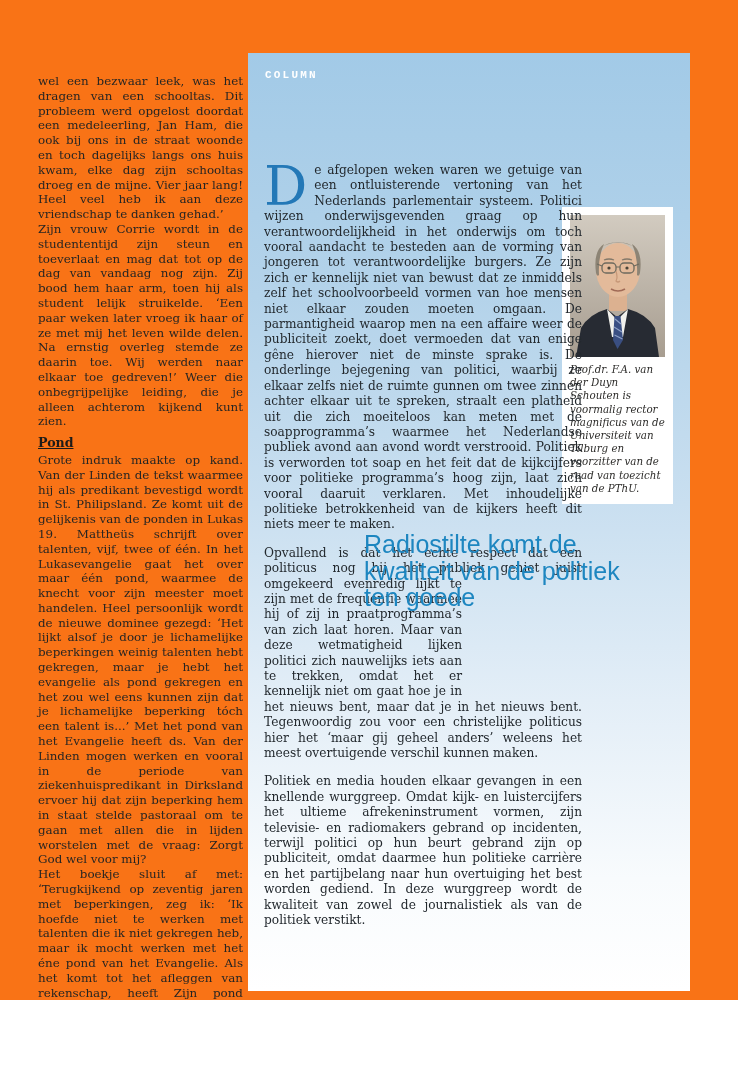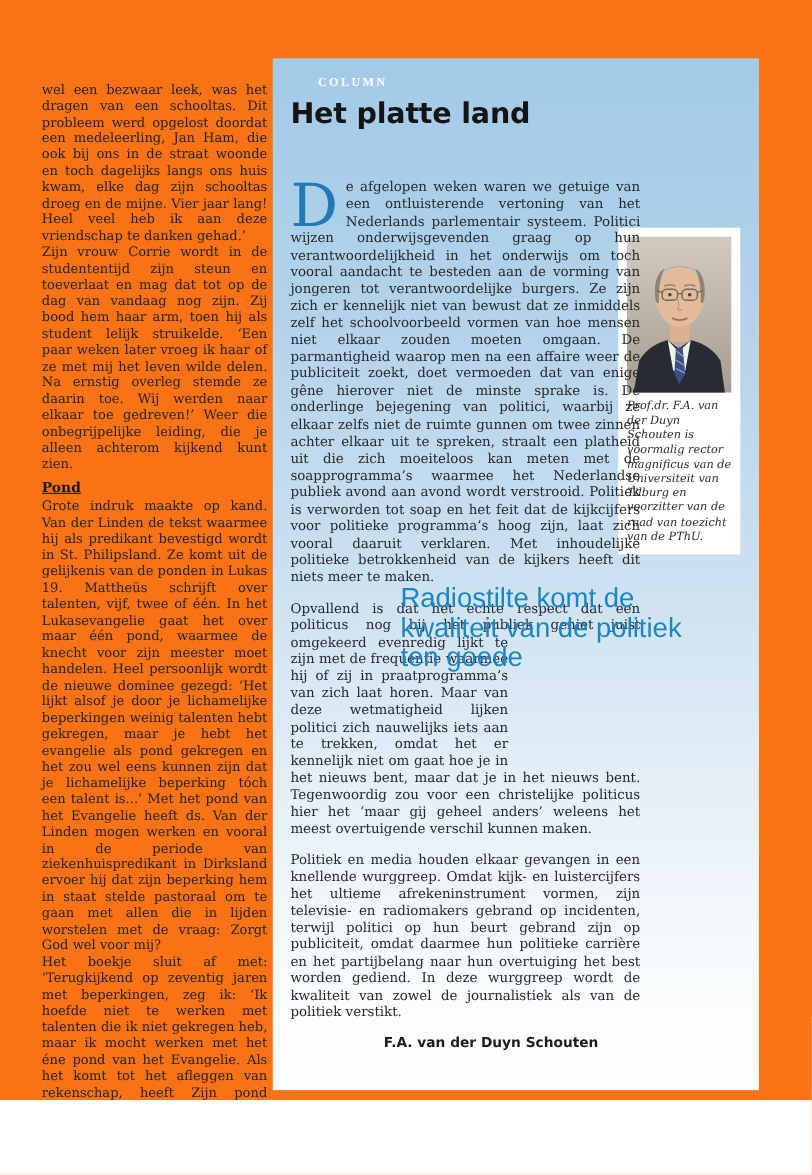--- a/index.html
+++ b/index.html
@@ -39,22 +39,22 @@
     background:linear-gradient(180deg,
       var(--panel-blue-top) 0%,
       #b4d3ea 26%,
       #c9dff0 48%,
       #e3eef7 69%,
       #f8fbfd 88%,
       #ffffff 100%);
   }
   .kicker{
     position:absolute;left:17px;top:16px;
-    font-family:Liberation Serif, serif;
-    font-weight:bold;font-size:11px;letter-spacing:2.2px;color:#ffffff;margin-left:24px;
+    font-family:Liberation Mono, monospace;
+    font-weight:bold;font-size:11px;letter-spacing:2.2px;color:#ffffff;
   }
   .title{
     position:absolute;left:16px;top:36px;margin:0;
     font-family:"DejaVu Sans","Liberation Sans",sans-serif;
     font-weight:bold;font-size:26px;color:#141414;letter-spacing:-0.2px;
   }
   .panel-body{
     position:absolute;left:16px;top:110px;width:318px;
     font-size:12.2px;line-height:15.4px;text-align:justify;color:#23292e;
   }
@@ -116,21 +116,20 @@
     <p>wel een bezwaar leek, was het dragen van een schooltas. Dit probleem werd opgelost doordat een medeleerling, Jan Ham, die ook bij ons in de straat woonde en toch dagelijks langs ons huis kwam, elke dag zijn schooltas droeg en de mijne. Vier jaar lang! Heel veel heb ik aan deze vriendschap te danken gehad.’</p>
     <p>Zijn vrouw Corrie wordt in de studententijd zijn steun en toeverlaat en mag dat tot op de dag van vandaag nog zijn. Zij bood hem haar arm, toen hij als student lelijk struikelde. ‘Een paar weken later vroeg ik haar of ze met mij het leven wilde delen. Na ernstig overleg stemde ze daarin toe. Wij werden naar elkaar toe gedreven!’ Weer die onbegrijpelijke leiding, die je alleen achterom kijkend kunt zien.</p>
     <p class="heading">Pond</p>
     <p>Grote indruk maakte op kand. Van der Linden de tekst waarmee hij als predikant bevestigd wordt in St. Philipsland. Ze komt uit de gelijkenis van de ponden in Lukas 19. Mattheüs schrijft over talenten, vijf, twee of één. In het Lukasevangelie gaat het over maar één pond, waarmee de knecht voor zijn meester moet handelen. Heel persoonlijk wordt de nieuwe dominee gezegd: ‘Het lijkt alsof je door je lichamelijke beperkingen weinig talenten hebt gekregen, maar je hebt het evangelie als pond gekregen en het zou wel eens kunnen zijn dat je lichamelijke beperking tóch een talent is...’ Met het pond van het Evangelie heeft ds. Van der Linden mogen werken en vooral in de periode van ziekenhuispredikant in Dirksland ervoer hij dat zijn beperking hem in staat stelde pastoraal om te gaan met allen die in lijden worstelen met de vraag: Zorgt God wel voor mij?</p>
     <p>Het boekje sluit af met: ‘Terugkijkend op zeventig jaren met beperkingen, zeg ik: ‘Ik hoefde niet te werken met talenten die ik niet gekregen heb, maar ik mocht werken met het éne pond van het Evangelie. Als het komt tot het afleggen van rekenschap, heeft Zijn pond winst opgeleverd. Hoeveel? Ik kan het niet overzien. Dat is aan Hem! Soli Deo Gloria!’</p>
     <div class="sig-left">H. Harkema</div>
   </div>
 
   <div class="panel">
     <div class="kicker">COLUMN</div>
-    <h1 class="title">Het platte land</h1>
 
     <div class="photo-card">
       <svg viewBox="0 0 95 142" role="img">
         <defs>
           <linearGradient id="phbg" x1="0" y1="0" x2="0" y2="1">
             <stop offset="0" stop-color="#d2cbc0"></stop>
             <stop offset="1" stop-color="#a79d90"></stop>
           </linearGradient>
         </defs>
         <rect width="95" height="142" fill="url(#phbg)"></rect>
@@ -152,21 +151,20 @@
         <path d="M46 56 Q48 63 46 66 Q48 68 50 66" stroke="#c79878" stroke-width="1.2" fill="none"></path>
         <path d="M41 74 Q48 78 55 74" stroke="#a06a56" stroke-width="1.6" fill="none"></path>
       </svg>
       <div class="caption">Prof.dr. F.A. van der Duyn Schouten is voormalig rector magnificus van de Universiteit van Tilburg en voorzitter van de raad van toezicht van de PThU.</div>
     </div>
 
     <div class="panel-body">
       <p><span class="dropcap">D</span><span>e afgelopen weken waren we getuige van een ontluisterende vertoning van het Nederlands parlementair systeem. Politici wijzen onderwijsgevenden graag op hun verantwoordelijkheid in het onderwijs om toch vooral aandacht te besteden aan de vorming van jongeren tot verantwoordelijke burgers. Ze zijn zich er kennelijk niet van bewust dat ze inmiddels zelf het schoolvoorbeeld vormen van hoe mensen niet elkaar zouden moeten omgaan. De parmantigheid waarop men na een affaire weer de publiciteit zoekt, doet vermoeden dat van enige gêne hierover niet de minste sprake is. De onderlinge bejegening van politici, waarbij ze elkaar zelfs niet de ruimte gunnen om twee zinnen achter elkaar uit te spreken, straalt een platheid uit die zich moeiteloos kan meten met de soapprogramma’s waarmee het Nederlandse publiek avond aan avond wordt verstrooid. Politiek is verworden tot soap en het feit dat de kijkcijfers voor politieke programma’s hoog zijn, laat zich vooral daaruit verklaren. Met inhoudelijke politieke betrokkenheid van de kijkers heeft dit niets meer te maken.</span></p>
       <p><span>Opvallend is dat het echte respect dat een politicus nog bij het publiek geniet juist omgekeerd evenredig lijkt te</span> <span class="q-spacer"></span><span>zijn met de frequentie waarmee hij of zij in praatprogramma’s van zich laat horen. Maar van deze wetmatigheid lijken politici zich nauwelijks iets aan te trekken, omdat het er kennelijk niet om gaat hoe je in het nieuws bent, maar dat je in het nieuws bent. Tegenwoordig zou voor een christelijke politicus hier het ‘maar gij geheel anders’ weleens het meest overtuigende verschil kunnen maken.</span></p>
       <p>Politiek en media houden elkaar gevangen in een knellende wurggreep. Omdat kijk- en luistercijfers het ultieme afrekeninstrument vormen, zijn televisie- en radiomakers gebrand op incidenten, terwijl politici op hun beurt gebrand zijn op publiciteit, omdat daarmee hun politieke carrière en het partijbelang naar hun overtuiging het best worden gediend. In deze wurggreep wordt de kwaliteit van zowel de journalistiek als van de politiek verstikt.</p>
-      <div class="sig-col">F.A. van der Duyn Schouten</div>
     </div>
 
     <div class="pull-quote">Radiostilte komt de kwaliteit van de politiek ten goede</div>
   </div>
 
   <div class="footer-rule"></div>
   <span class="f-text f-journal">DE WAARHEIDSVRIEND</span>
   <span class="f-text f-date">4 MAART 2007</span>
   <span class="f-text f-page">11</span>
 

